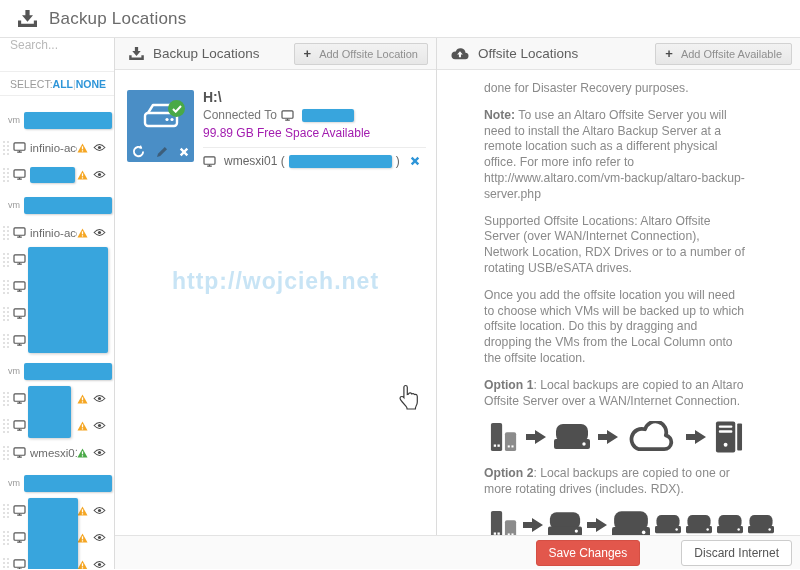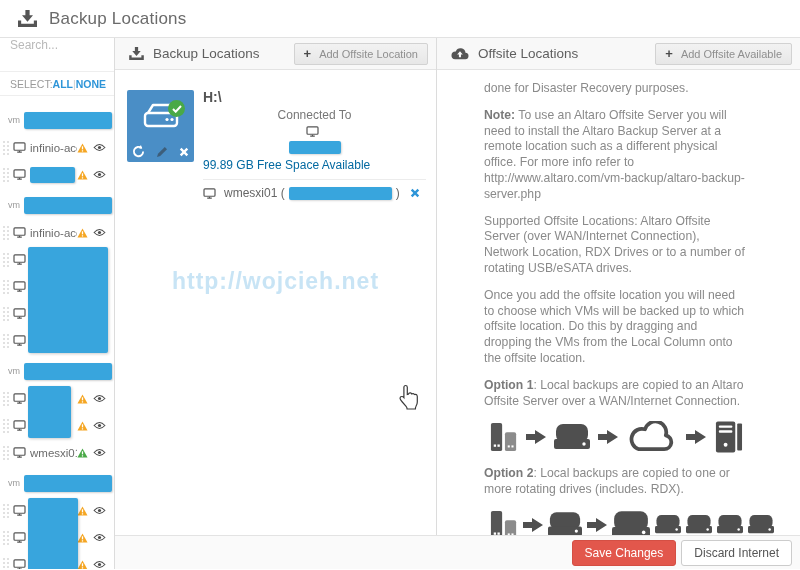--- a/index.html
+++ b/index.html
@@ -64,43 +64,43 @@
   .tile { width:67px; height:72px; background:#4a8ec6; border-radius:2px; position:relative;
     display:flex; flex-direction:column; align-items:center; flex:none; }
   .tile .drive-svg { margin-top:11px; }
   .badge { position:absolute; top:10px; right:9px; width:17px; height:17px; border-radius:50%;
     background:#49a947; display:flex; align-items:center; justify-content:center; }
   .tile-actions { position:absolute; bottom:4px; left:5px; right:5px; display:flex;
     justify-content:space-between; align-items:center; }
   .tile-actions .icon { cursor:pointer; }
   .card-info { flex:1; min-width:0; }
   .drive-name { font-size:14px; font-weight:bold; color:#555; line-height:15px; }
-  .conn-line { display:flex; align-items:center; gap:4px; margin-top:3px; font-size:12px; color:#777;flex-direction:column; }
+  .conn-line { display:flex; align-items:center; gap:4px; margin-top:3px; font-size:12px; color:#777; }
   .redact-inline { display:inline-block; background:#38a5dd; border-radius:2px; box-shadow:1px 1px 2px rgba(0,0,0,.15); }
-  .free-space { font-size:12px; color:#0369a1; margin-top:4px; }
+  .free-space { font-size:12px; color:#a21caf; margin-top:4px; }
   .card-vm-row { display:flex; align-items:center; border-top:1px solid #ececec; margin-top:7px;
     padding-top:6px; font-size:12px; color:#666; gap:4px; }
   .card-vm-row .x-remove { margin-left:auto; margin-right:6px; cursor:pointer; display:flex; }
 
   .watermark { position:absolute; top:198px; left:50%; transform:translateX(-50%);
     font-size:23px; font-weight:bold; color:#c8e4f5; white-space:nowrap; letter-spacing:1px; }
   .cursor { position:absolute; left:284px; top:314px; z-index:5; }
 
   
   .right-content { padding:11px 26px 0 47px; overflow:hidden; flex:1; }
   .right-content p { font-size:12.2px; line-height:15.8px; color:#8a8a8a; margin-bottom:11px; width:262px; }
   .right-content .b { font-weight:bold; color:#7a7a7a; }
   .diagram { display:flex; align-items:center; gap:8px; margin:2px 0 12px 6px; }
   .diagram-2 { gap:5px; }
 
   
   .footer { height:34px; background:#fafafa; border-top:1px solid #e3e3e3; display:flex;
     align-items:center; justify-content:flex-end; gap:5px; padding-right:8px; flex:none; }
   .btn { font-size:12px; padding:5px 12px; border-radius:3px; cursor:pointer; border:1px solid transparent;
-    font-family:"Liberation Sans", sans-serif; }
+    font-family:"Liberation Sans", sans-serif;margin-left:36px; }
   .btn-save { background:#e2574c; color:#fff; border-color:#d44f44; }
   .btn-discard { background:#fff; color:#555; border-color:#ccc; }
 </style>
 </head>
 <body>
 
 <div class="topbar">
   <span class="app-icon">
     <svg width="19" height="17" viewBox="0 0 18 16">
         <path d="M7 0h4v5h3.2L9 11 3.8 5H7z" fill="currentColor"></path>

